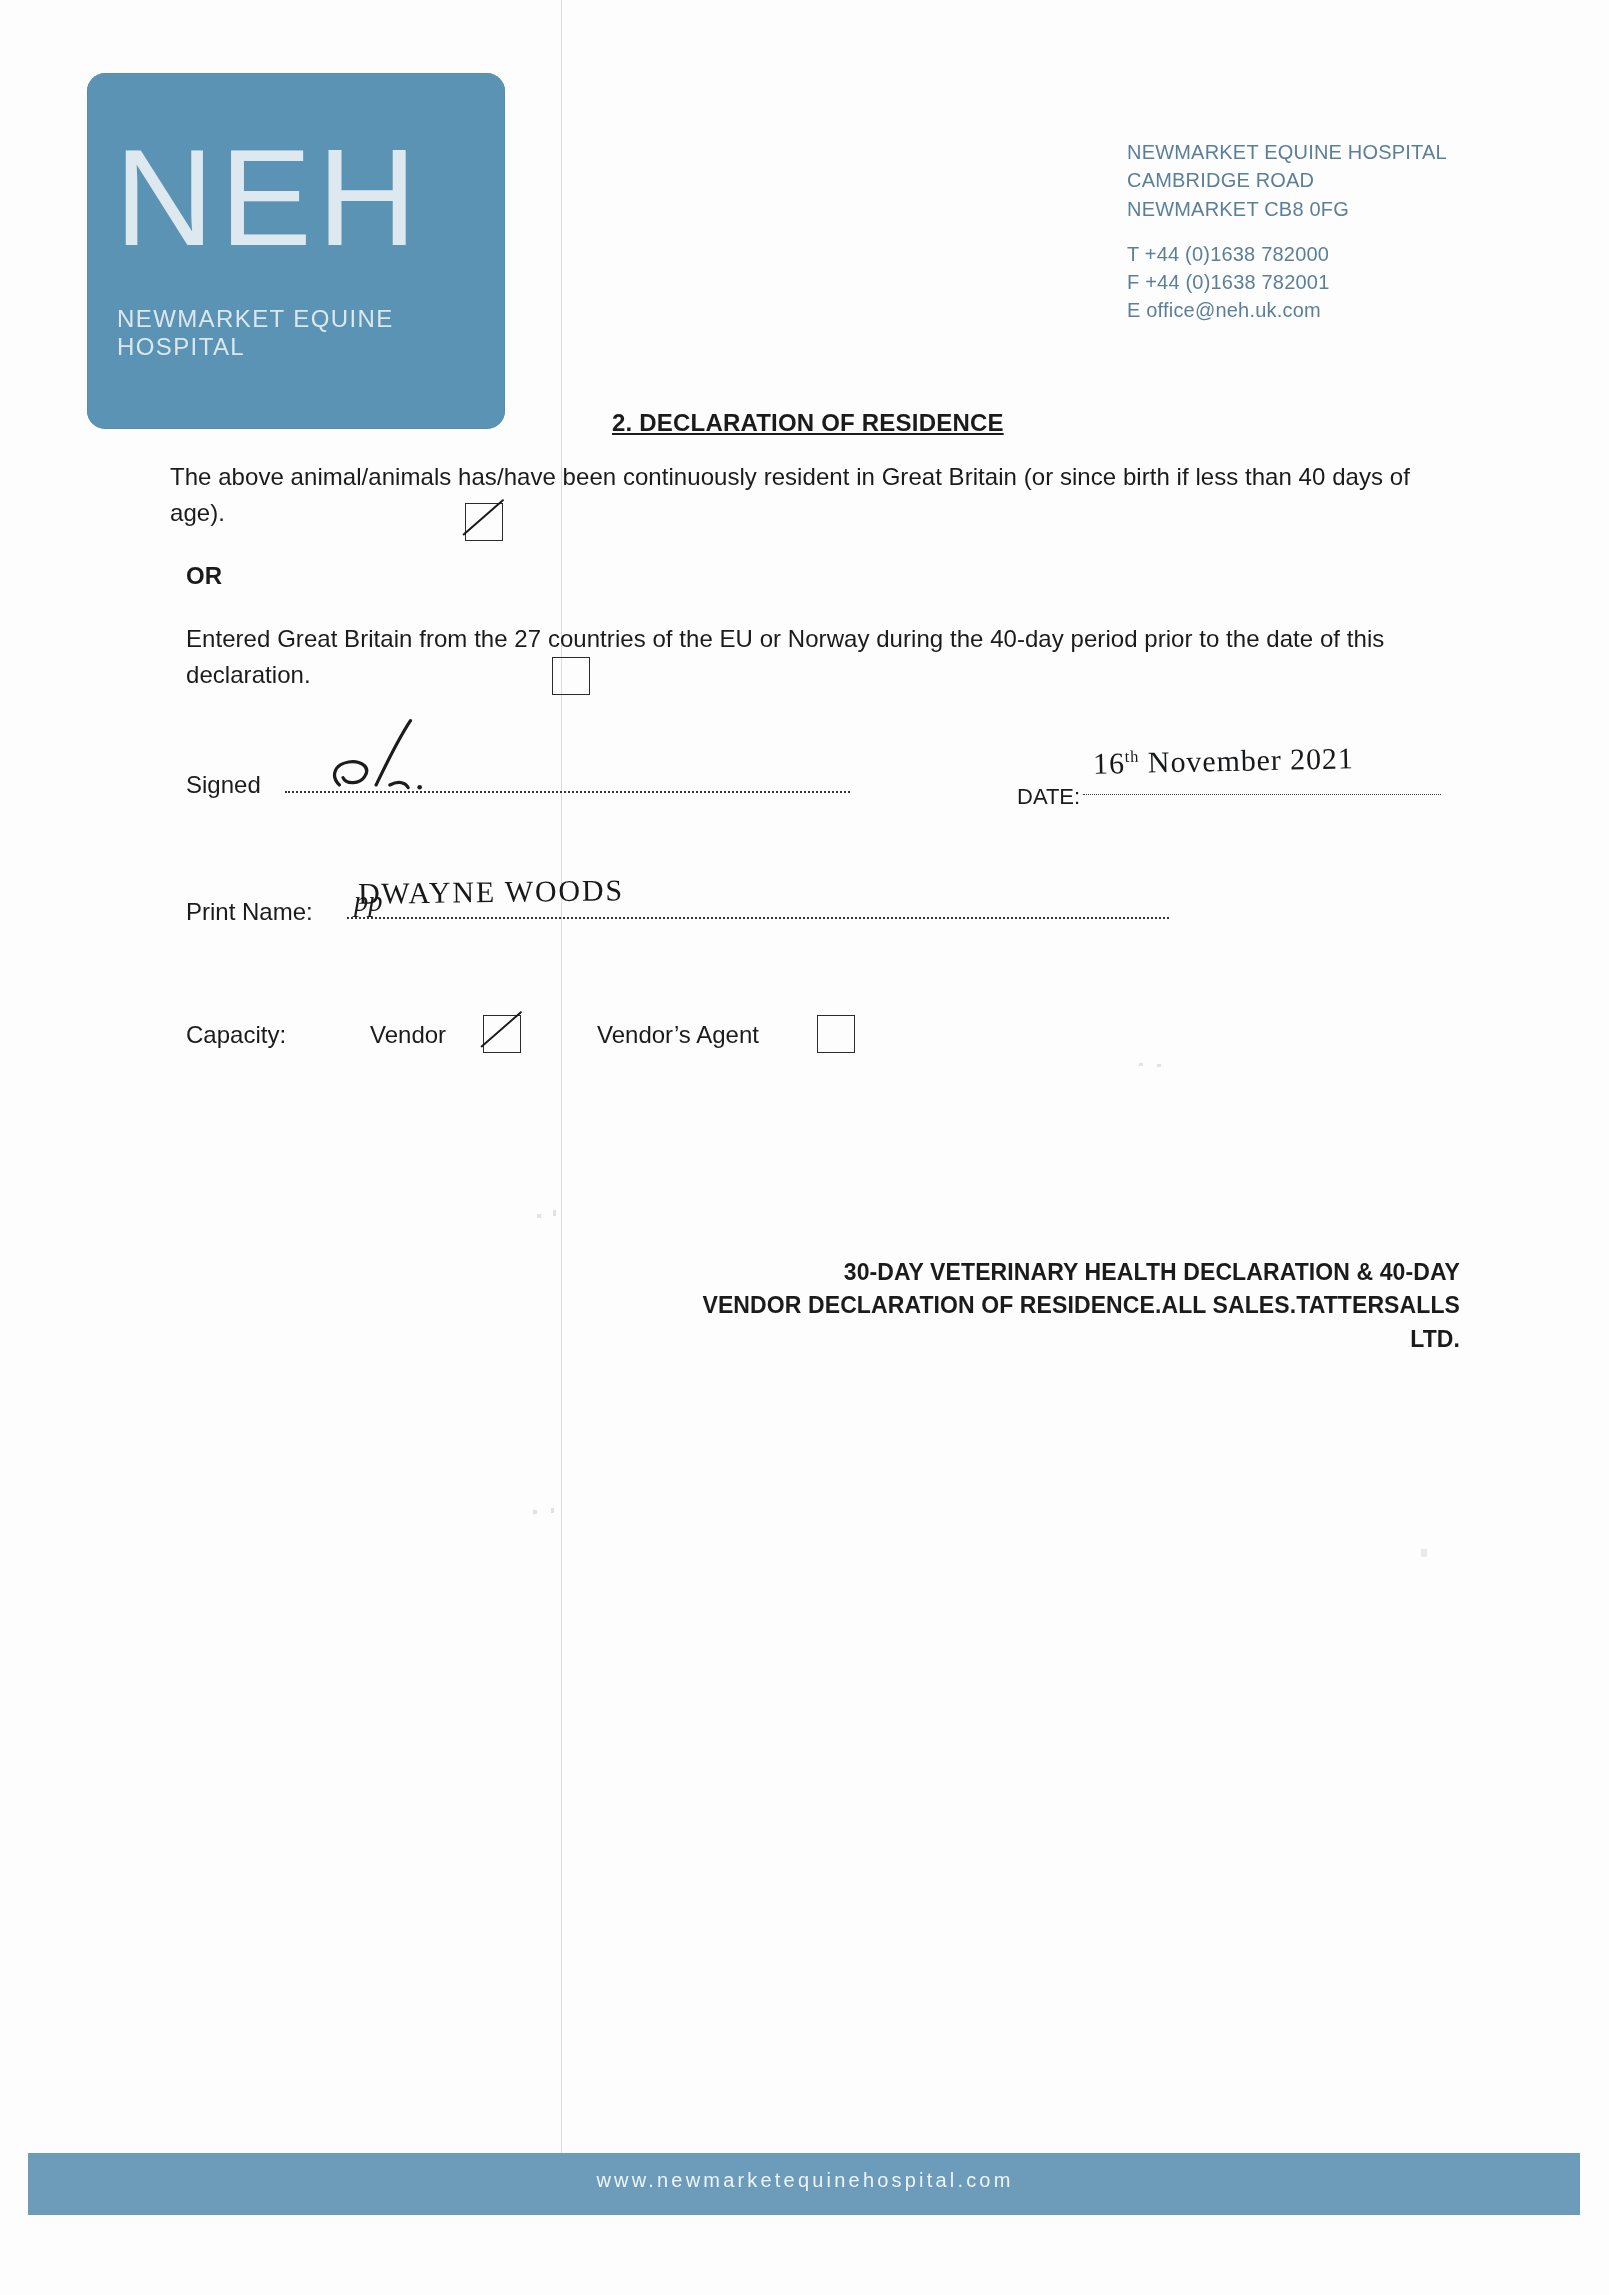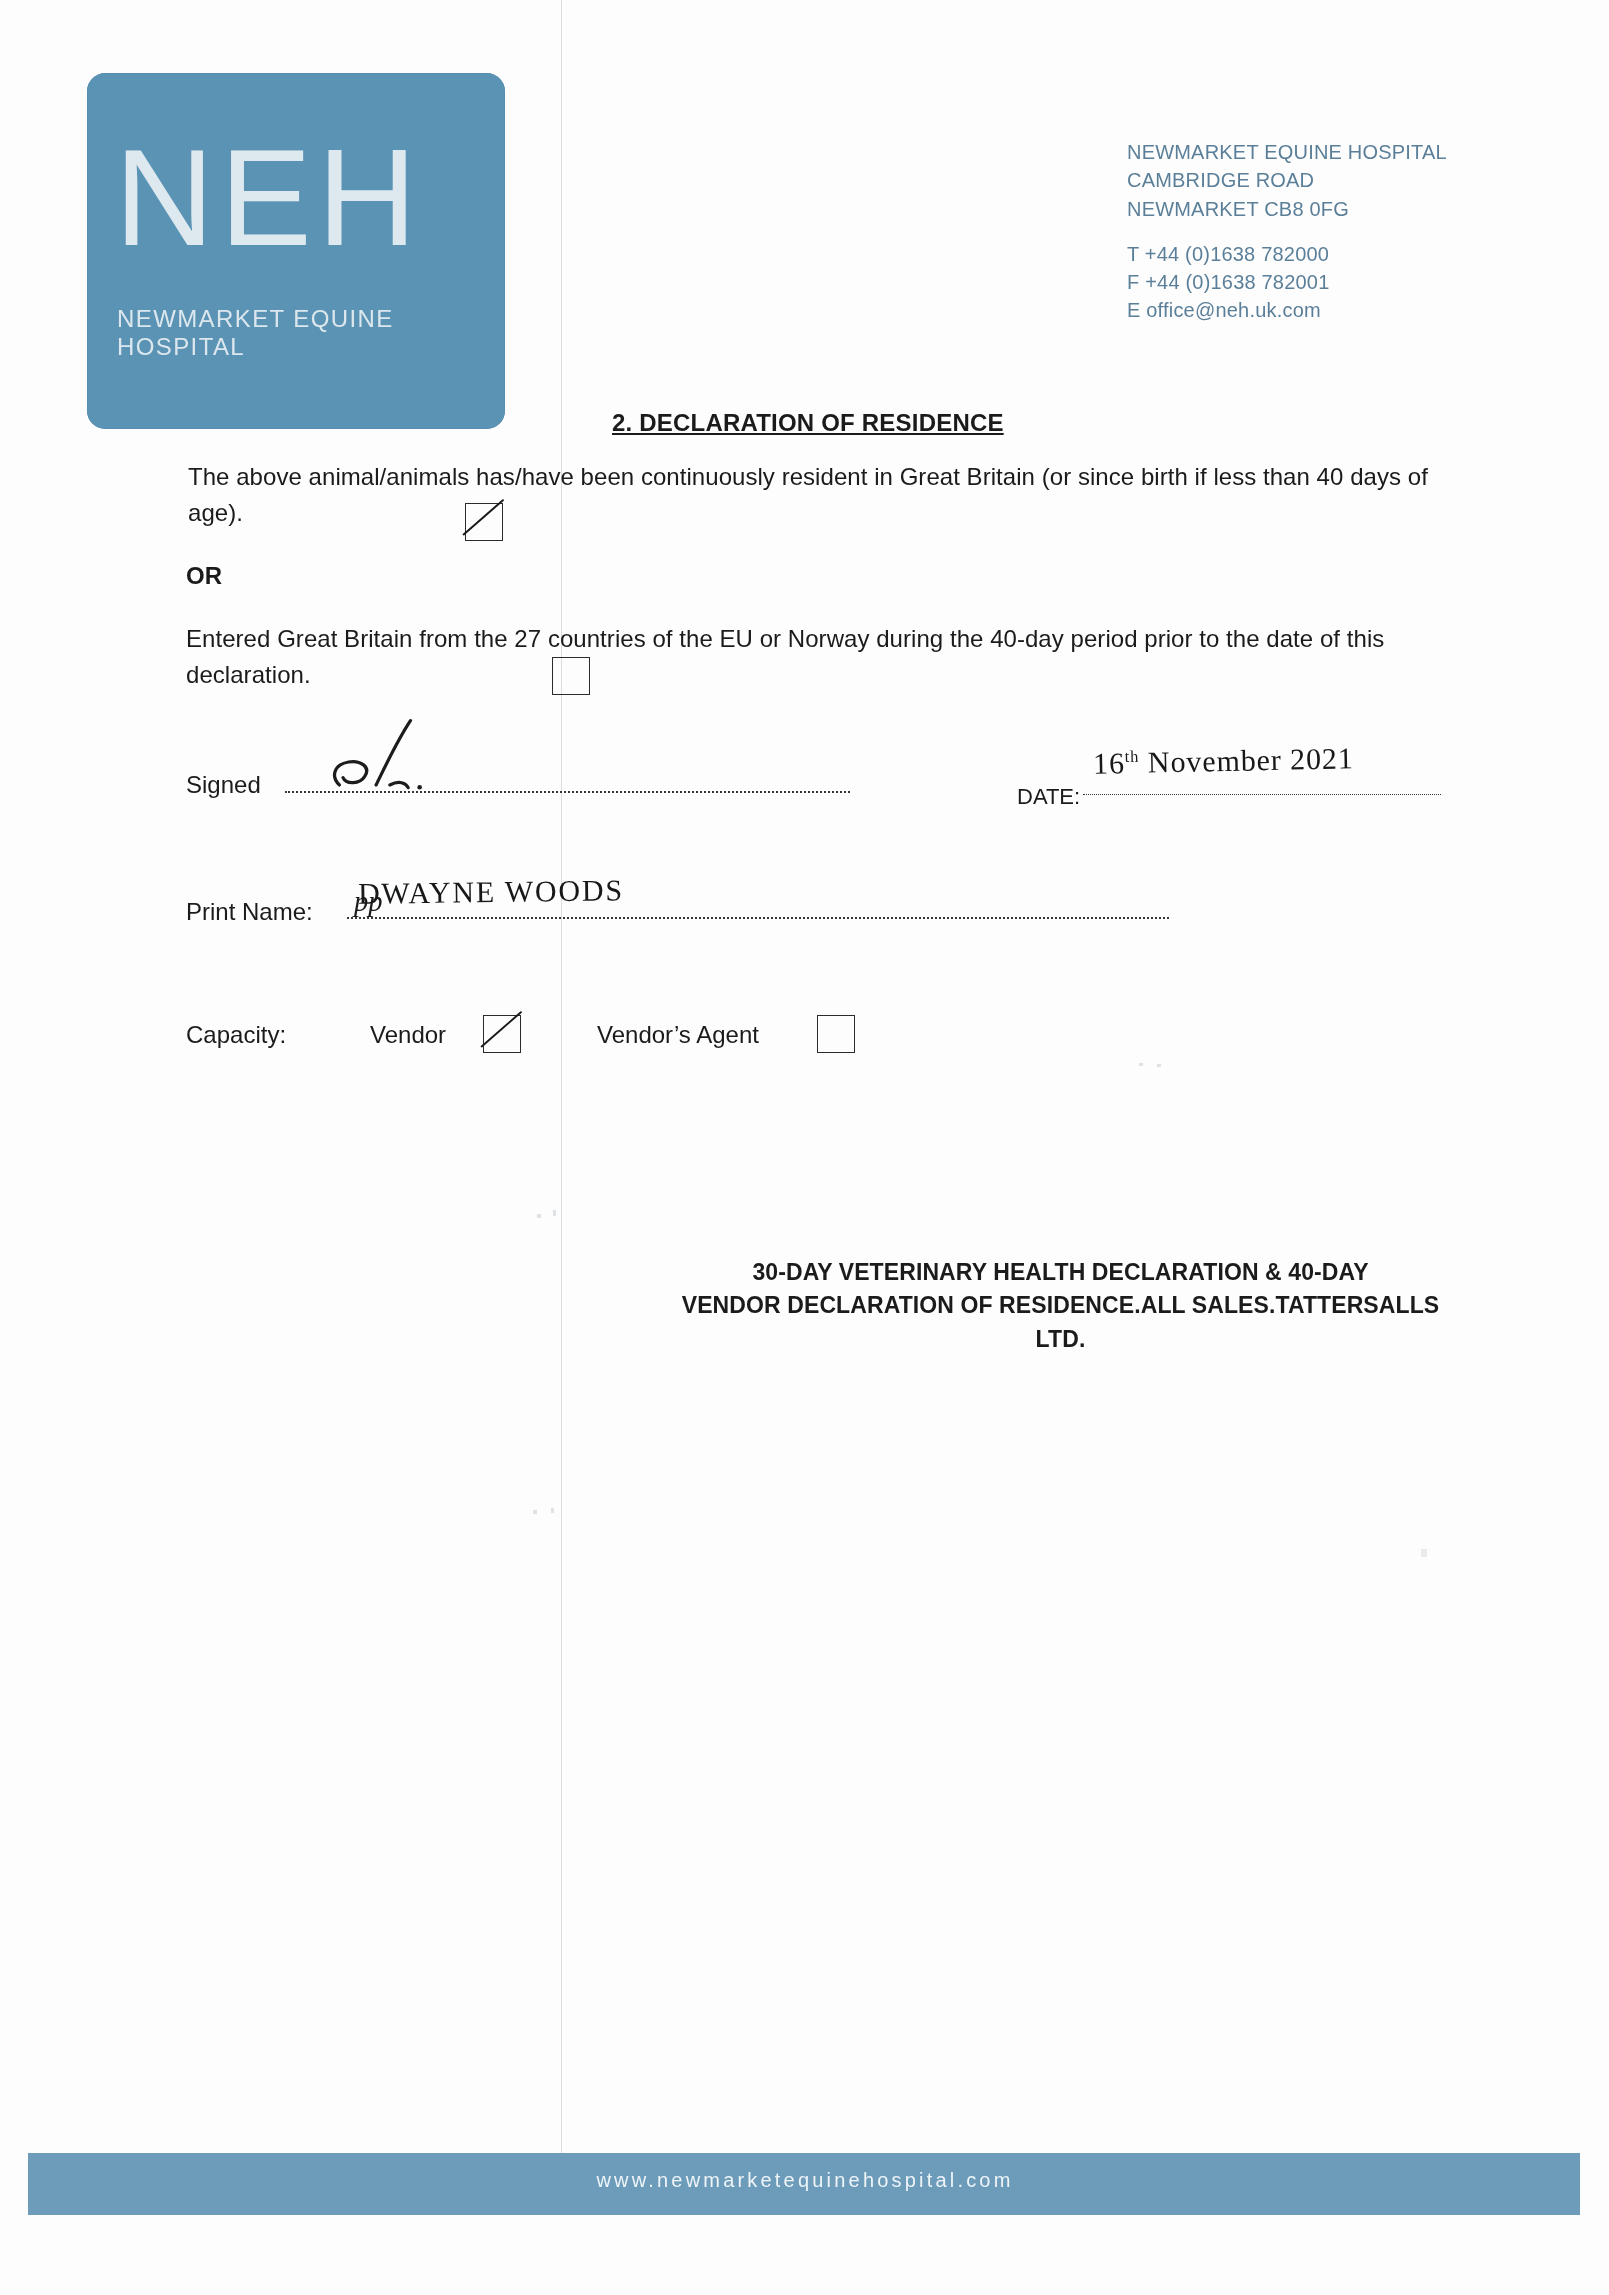--- a/index.html
+++ b/index.html
@@ -87,21 +87,21 @@
     letter-spacing: 0.2px;
   }
 
   .para {
     position: absolute;
     font-size: 24px;
     line-height: 1.5;
     letter-spacing: 0.05px;
   }
   .para-1 {
-    left: 188px;
+    left: 170px;
     top: 459px;
     width: 1249px;
   }
   .or-text {
     position: absolute;
     left: 186px;
     top: 562px;
     font-size: 24px;
     font-weight: bold;
   }
@@ -224,21 +224,21 @@
   .box-agent { position: absolute; left: 814px; top: 1015px; }
 
   
   .footer-dec {
     position: absolute;
     left: 661px;
     top: 1256px;
     width: 799px;
     font-size: 23px;
     line-height: 1.45;
-    text-align: center;
+    text-align: right;
     font-weight: 600;
     letter-spacing: 0.1px;
   }
 
   
   .bottom-bar {
     position: absolute;
     left: 27.5px;
     top: 2153px;
     width: 1552px;

